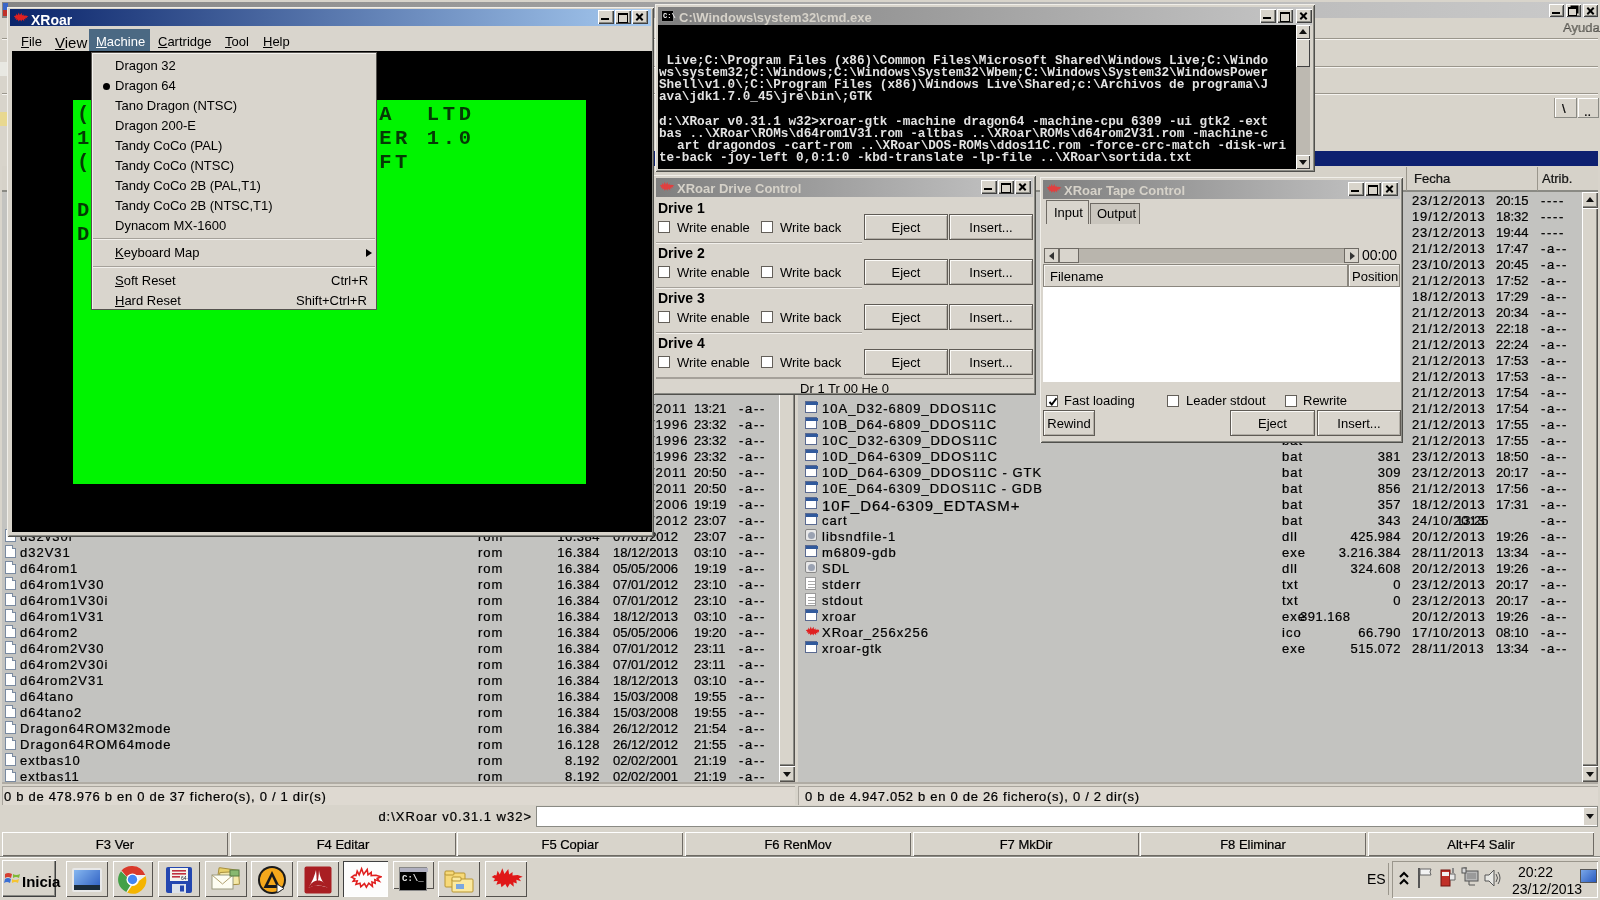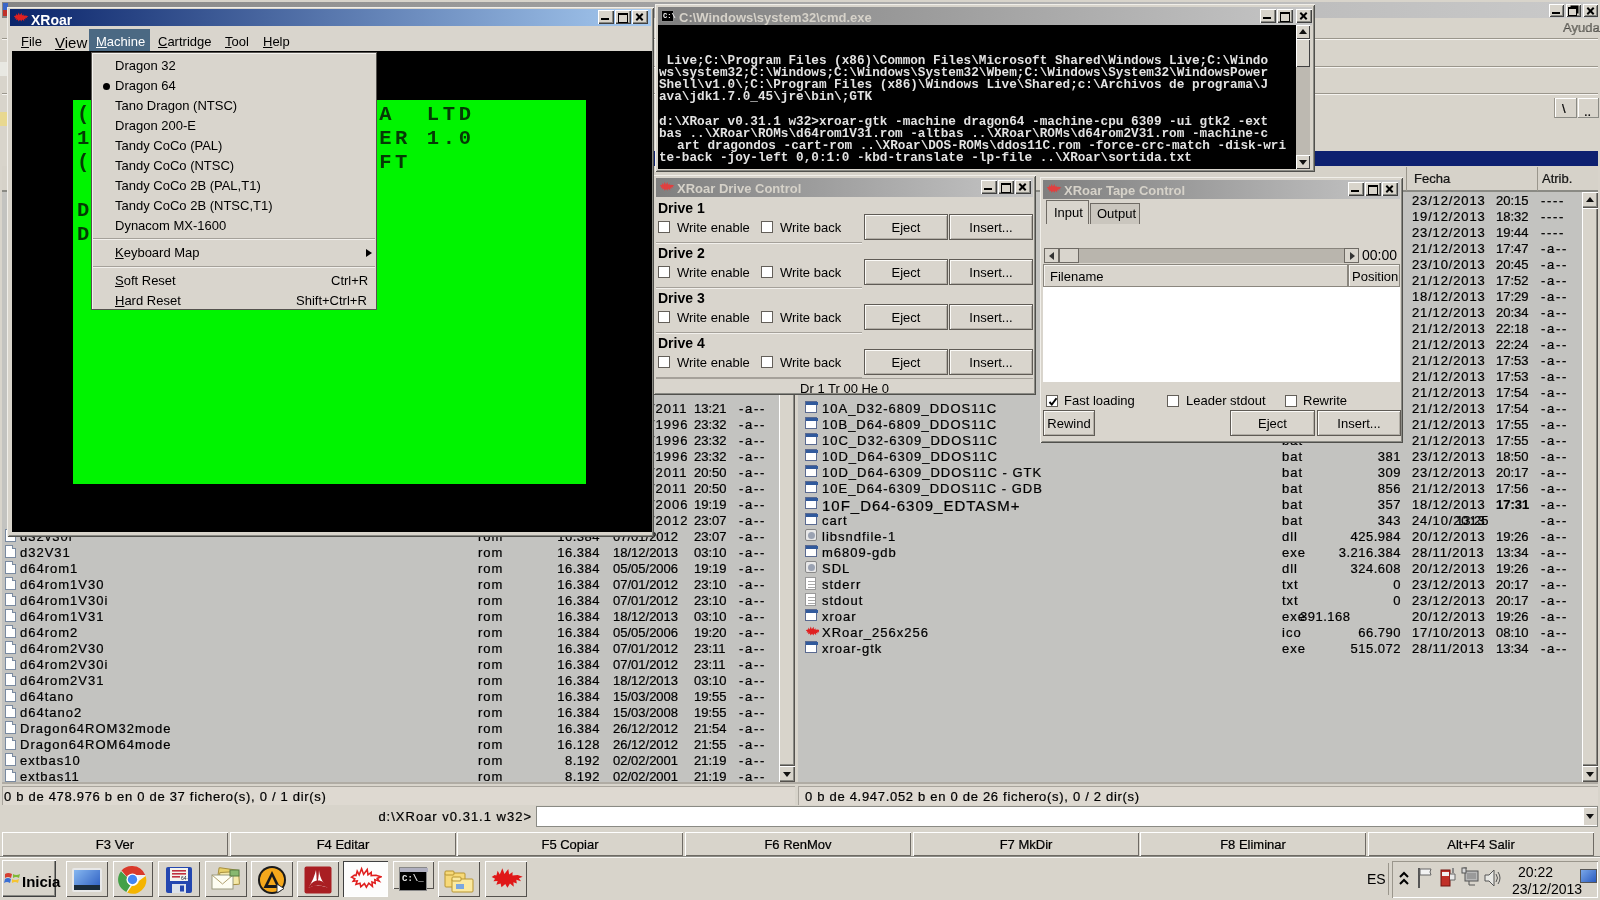--- a/index.html
+++ b/index.html
@@ -303,21 +303,21 @@
 <div style="position:absolute;left:1412px;top:481px;font-family:'Liberation Sans',sans-serif;font-size:13px;color:#000;font-weight:normal;white-space:pre;letter-spacing:0.85px">21/12/2013</div>
 <div style="position:absolute;left:1496px;top:481px;font-family:'Liberation Sans',sans-serif;font-size:13px;color:#000;font-weight:normal;white-space:pre;">17:56</div>
 <div style="position:absolute;left:1541px;top:481px;font-family:'Liberation Sans',sans-serif;font-size:13px;color:#000;font-weight:normal;white-space:pre;letter-spacing:1.7px">-a--</div>
 <div style="position:absolute;left:805px;top:497px;width:12px;height:12px;background:#fff;border:1px solid #5a6a90;">
       <div style="position:absolute;left:0;top:0;width:12px;height:3px;background:#315a9c"></div>
     </div>
 <div style="position:absolute;left:822px;top:497px;font-family:'Liberation Sans',sans-serif;font-size:15px;color:#000;font-weight:normal;white-space:pre;letter-spacing:1px">10F_D64-6309_EDTASM+</div>
 <div style="position:absolute;left:1282px;top:497px;font-family:'Liberation Sans',sans-serif;font-size:13px;color:#000;font-weight:normal;white-space:pre;letter-spacing:1px">bat</div>
 <div style="position:absolute;left:0px;top:497px;font-family:'Liberation Sans',sans-serif;font-size:13px;color:#000;font-weight:normal;white-space:pre;left:1300px;width:101px;text-align:right;letter-spacing:0.5px">357</div>
 <div style="position:absolute;left:1412px;top:497px;font-family:'Liberation Sans',sans-serif;font-size:13px;color:#000;font-weight:normal;white-space:pre;letter-spacing:0.85px">18/12/2013</div>
-<div style="position:absolute;left:1496px;top:497px;font-family:'Liberation Sans',sans-serif;font-size:13px;color:#000;font-weight:bold;white-space:pre;">17:31</div>
+<div style="position:absolute;left:1496px;top:497px;font-family:'Liberation Sans',sans-serif;font-size:13px;color:#000;font-weight:normal;white-space:pre;">17:31</div>
 <div style="position:absolute;left:1541px;top:497px;font-family:'Liberation Sans',sans-serif;font-size:13px;color:#000;font-weight:normal;white-space:pre;letter-spacing:1.7px">-a--</div>
 <div style="position:absolute;left:805px;top:513px;width:12px;height:12px;background:#fff;border:1px solid #5a6a90;">
       <div style="position:absolute;left:0;top:0;width:12px;height:3px;background:#315a9c"></div>
     </div>
 <div style="position:absolute;left:822px;top:513px;font-family:'Liberation Sans',sans-serif;font-size:13px;color:#000;font-weight:normal;white-space:pre;letter-spacing:1px">cart</div>
 <div style="position:absolute;left:1282px;top:513px;font-family:'Liberation Sans',sans-serif;font-size:13px;color:#000;font-weight:normal;white-space:pre;letter-spacing:1px">bat</div>
 <div style="position:absolute;left:0px;top:513px;font-family:'Liberation Sans',sans-serif;font-size:13px;color:#000;font-weight:normal;white-space:pre;left:1300px;width:101px;text-align:right;letter-spacing:0.5px">343</div>
 <div style="position:absolute;left:1412px;top:513px;font-family:'Liberation Sans',sans-serif;font-size:13px;color:#000;font-weight:normal;white-space:pre;letter-spacing:0.85px">24/10/2013</div>
 <div style="position:absolute;left:1456px;top:513px;font-family:'Liberation Sans',sans-serif;font-size:13px;color:#000;font-weight:normal;white-space:pre;">13:25</div>
 <div style="position:absolute;left:1541px;top:513px;font-family:'Liberation Sans',sans-serif;font-size:13px;color:#000;font-weight:normal;white-space:pre;letter-spacing:1.7px">-a--</div>

